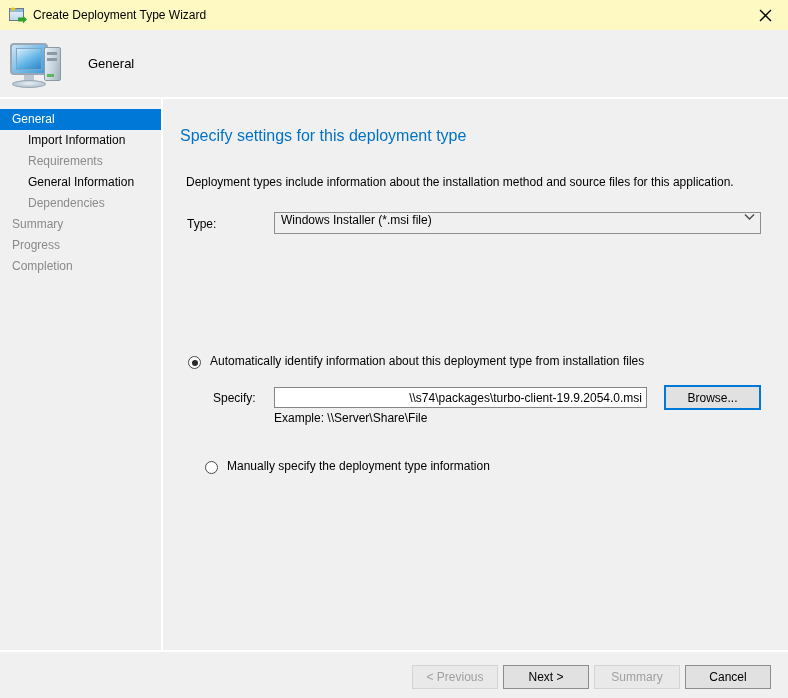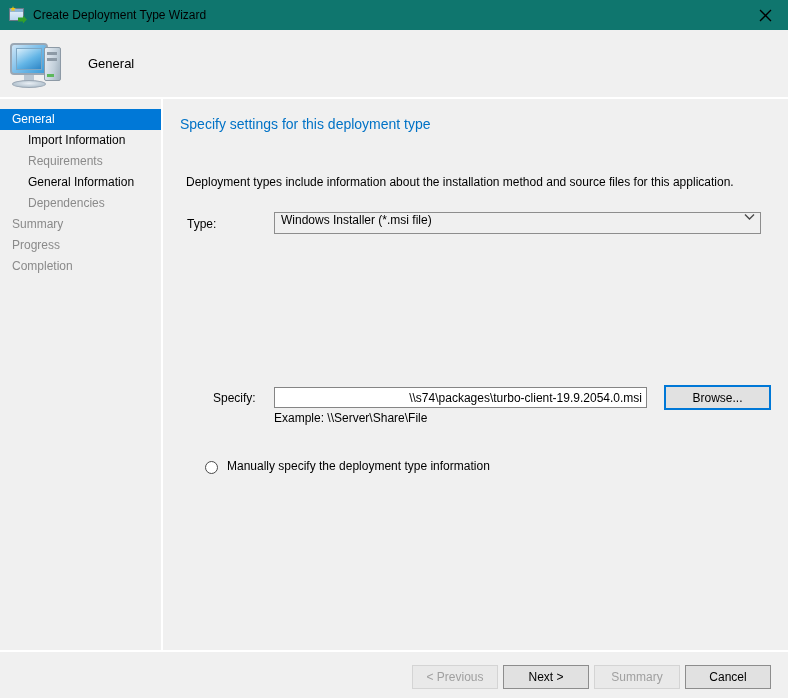--- a/index.html
+++ b/index.html
@@ -15,21 +15,21 @@
     color: #000000;
     overflow: hidden;
     position: relative;
   }
 
   
   .titlebar {
     position: absolute;
     left: 0; top: 0;
     width: 788px; height: 30px;
-    background: #0f766e;
+    background: #fef9c3;
     display: flex;
     align-items: center;
   }
   .titlebar-icon {
     width: 16px; height: 16px;
     margin-left: 9px;
     position: relative;
     flex: 0 0 auto;
   }
   .tb-win {
@@ -193,22 +193,22 @@
   }
 
   .content {
     position: absolute;
     left: 163px; top: 0;
     width: 625px; height: 551px;
     background: #f0f0f0;
   }
   .page-title {
     position: absolute;
-    left: 17px; top: 17px;
-    font-size: 14px;
+    left: 17px; top: 28px;
+    font-size: 16px;
     color: #0072c6;
     white-space: nowrap;
   }
   .intro-text {
     position: absolute;
     left: 23px; top: 76px;
     font-size: 12px;
     color: #000000;
     white-space: nowrap;
   }
@@ -297,21 +297,21 @@
     font-family: "Liberation Sans", sans-serif;
     font-size: 12px;
     color: #000000;
     padding: 0 4px;
     outline: none;
     text-align: right;
   }
   .browse-btn {
     position: absolute;
     left: 501px; top: 286px;
-    width: 107px; height: 25px;
+    width: 97px; height: 25px;
     background: #e1e1e1;
     border: 2px solid #0078d7;
     box-sizing: border-box;
     font-family: "Liberation Sans", sans-serif;
     font-size: 12px;
     color: #000000;
     cursor: default;
     padding: 8px;
     display: flex;
     align-items: center;
@@ -422,20 +422,24 @@
     <div class="type-label">Type:</div>
     <div class="combo">
       <div class="combo-value">Windows Installer (*.msi file)</div>
       <div class="combo-arrow">
         <svg width="11" height="8" viewBox="0 0 11 8">
           <path d="M1 1.5 L5.5 6 L10 1.5" fill="none" stroke="#4a4a4a" stroke-width="1.4"></path>
         </svg>
       </div>
     </div>
 
+    <div class="radio-row opt1">
+      <span class="radio-mark on"></span>
+      <span class="radio-label">Automatically identify information about this deployment type from installation files</span>
+    </div>
 
     <div class="loc-label">Specify:</div>
     <input class="loc-input" type="text" value="\\s74\packages\turbo-client-19.9.2054.0.msi" style="">
     <button class="browse-btn">Browse...</button>
     <div class="loc-example">Example: \\Server\Share\File</div>
 
     <div class="radio-row opt2">
       <span class="radio-mark"></span>
       <span class="radio-label">Manually specify the deployment type information</span>
     </div>

